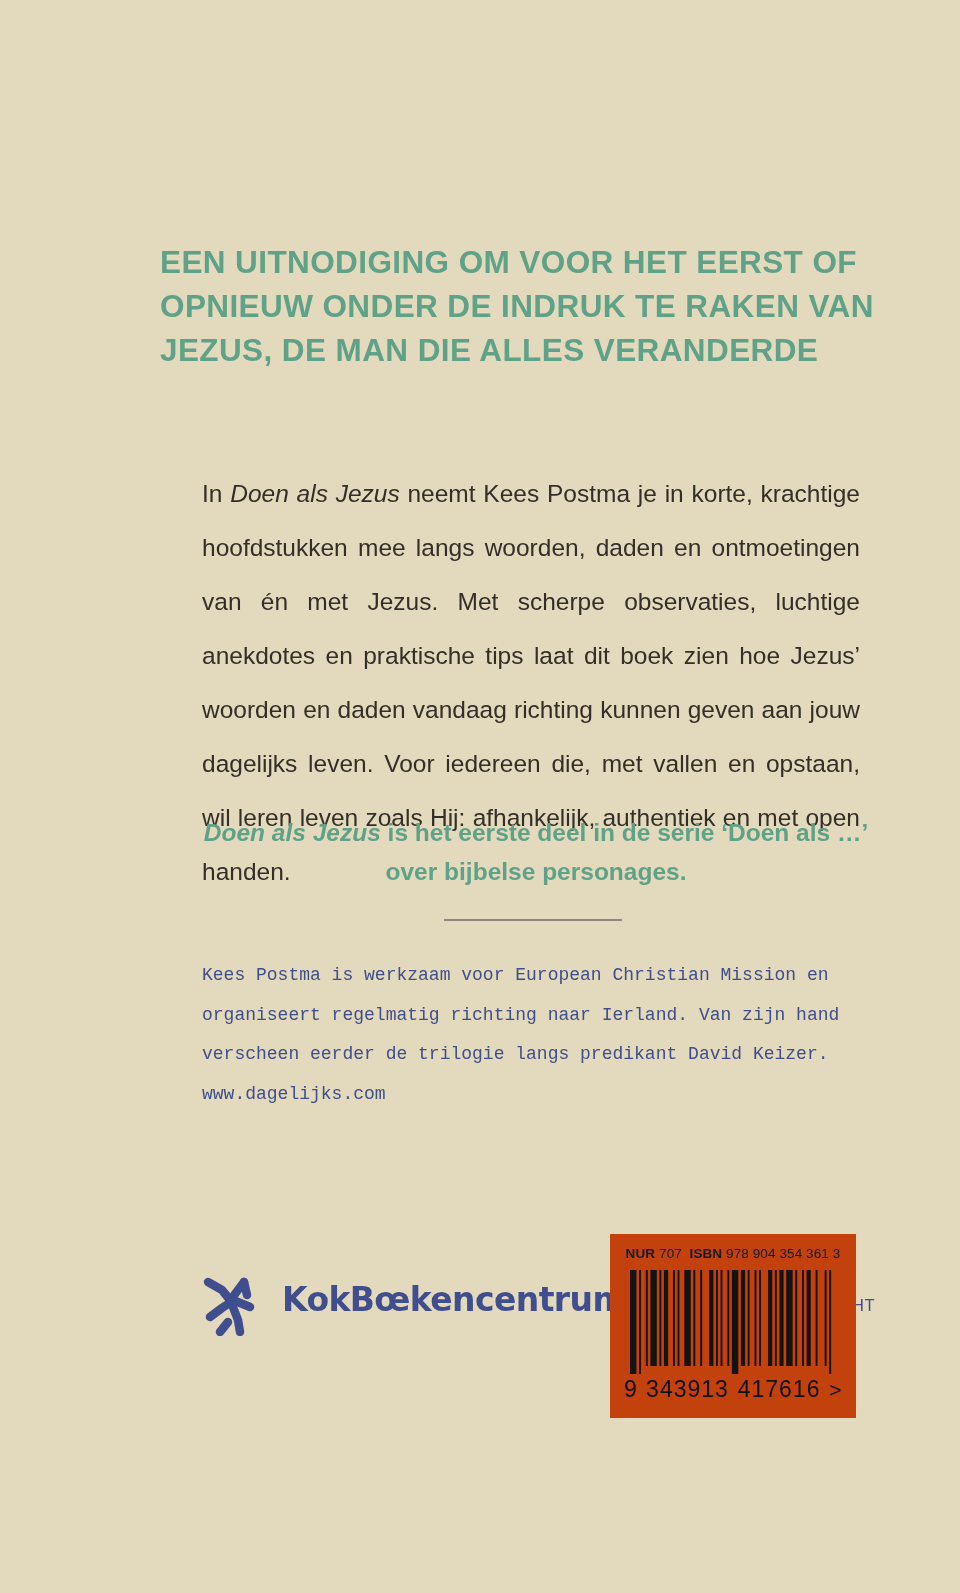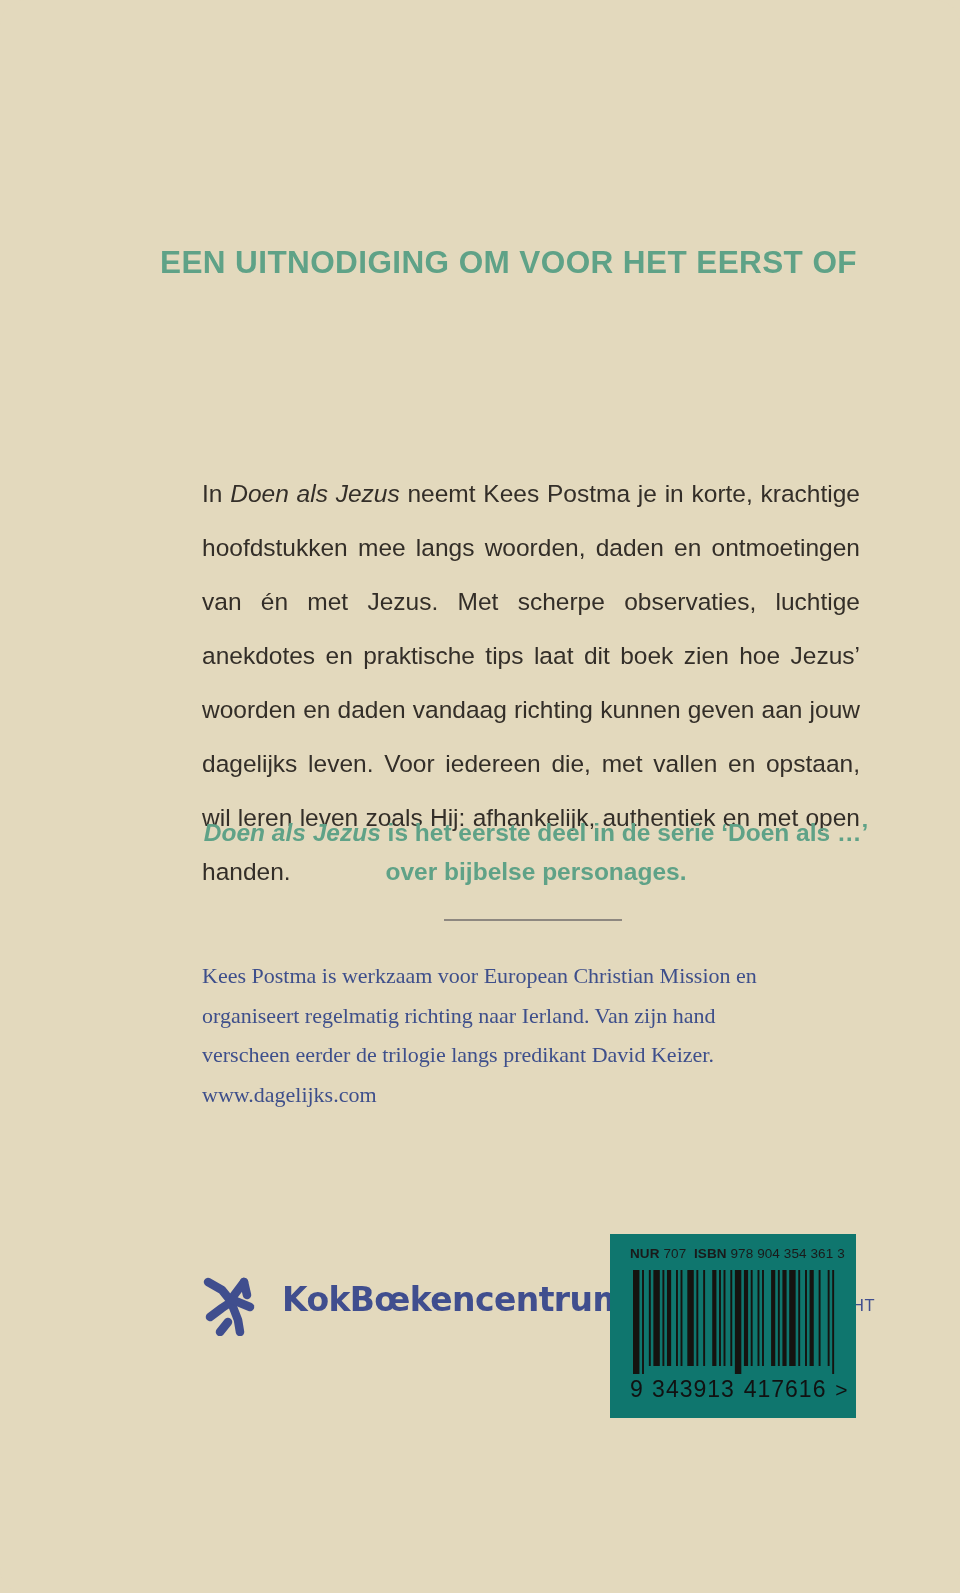--- a/index.html
+++ b/index.html
@@ -79,23 +79,23 @@
     background: #8e8880;
   }
 
   
   .bio {
     position: absolute;
     left: 202px;
     top: 956px;
     width: 662px;
     color: #3e4f8b;
-    font-size: 22px;
+    font-size: 18px;
     line-height: 39.5px;
-    font-family: Liberation Serif, serif;
+    font-family: Liberation Mono, monospace;
   }
   .bio .bio-line { display: block; }
 
   
   .publisher {
     position: absolute;
     left: 200px;
     top: 1262px;
     display: flex;
     align-items: center;
@@ -123,23 +123,23 @@
     font-family: "Liberation Sans", sans-serif;
   }
 
   
   .barcode-box {
     position: absolute;
     left: 610px;
     top: 1234px;
     width: 246px;
     height: 184px;
-    background: #0f766e;
+    background: #c2410c;
     box-sizing: border-box;
-    padding: 12px 14px 8px 20px;
+    padding: 12px 14px 8px 14px;
   }
   .bc-meta {
     font-size: 13.5px;
     color: #1a1a1a;
     white-space: nowrap;
     font-family: "Liberation Sans", sans-serif;
     text-align: center;
     letter-spacing: 0.1px;
   }
   .bc-meta b { font-weight: 700; }
@@ -163,20 +163,22 @@
   .bc-digits .grp-mid { letter-spacing: 1px; }
   .bc-digits .grp-gt { font-size: 21px; }
 </style>
 </head>
 <body>
 
 <div class="cover">
 
   <div class="headline">
     <span class="hl-line">EEN UITNODIGING OM VOOR HET EERST OF</span>
+    <span class="hl-line">OPNIEUW ONDER DE INDRUK TE RAKEN VAN</span>
+    <span class="hl-line">JEZUS, DE MAN DIE ALLES VERANDERDE</span>
   </div>
 
   <p class="blurb"><span>In </span><em>Doen als Jezus</em><span> neemt Kees Postma je in korte, krachtige hoofdstukken mee langs woorden, daden en ontmoetingen van én met Jezus. Met scherpe observaties, luchtige anekdotes en praktische tips laat dit boek zien hoe Jezus’ woorden en daden vandaag richting kunnen geven aan jouw dagelijks leven. Voor iedereen die, met vallen en opstaan, wil leren leven zoals Hij: afhankelijk, authentiek en met open handen.</span></p>
 
   <p class="series-note"><em>Doen als Jezus</em><span> is het eerste deel in de serie ‘Doen als …’ over bijbelse personages.</span></p>
 
   <div class="divider"></div>
 
   <div class="bio">
     <span class="bio-line">Kees Postma is werkzaam voor European Christian Mission en</span>

